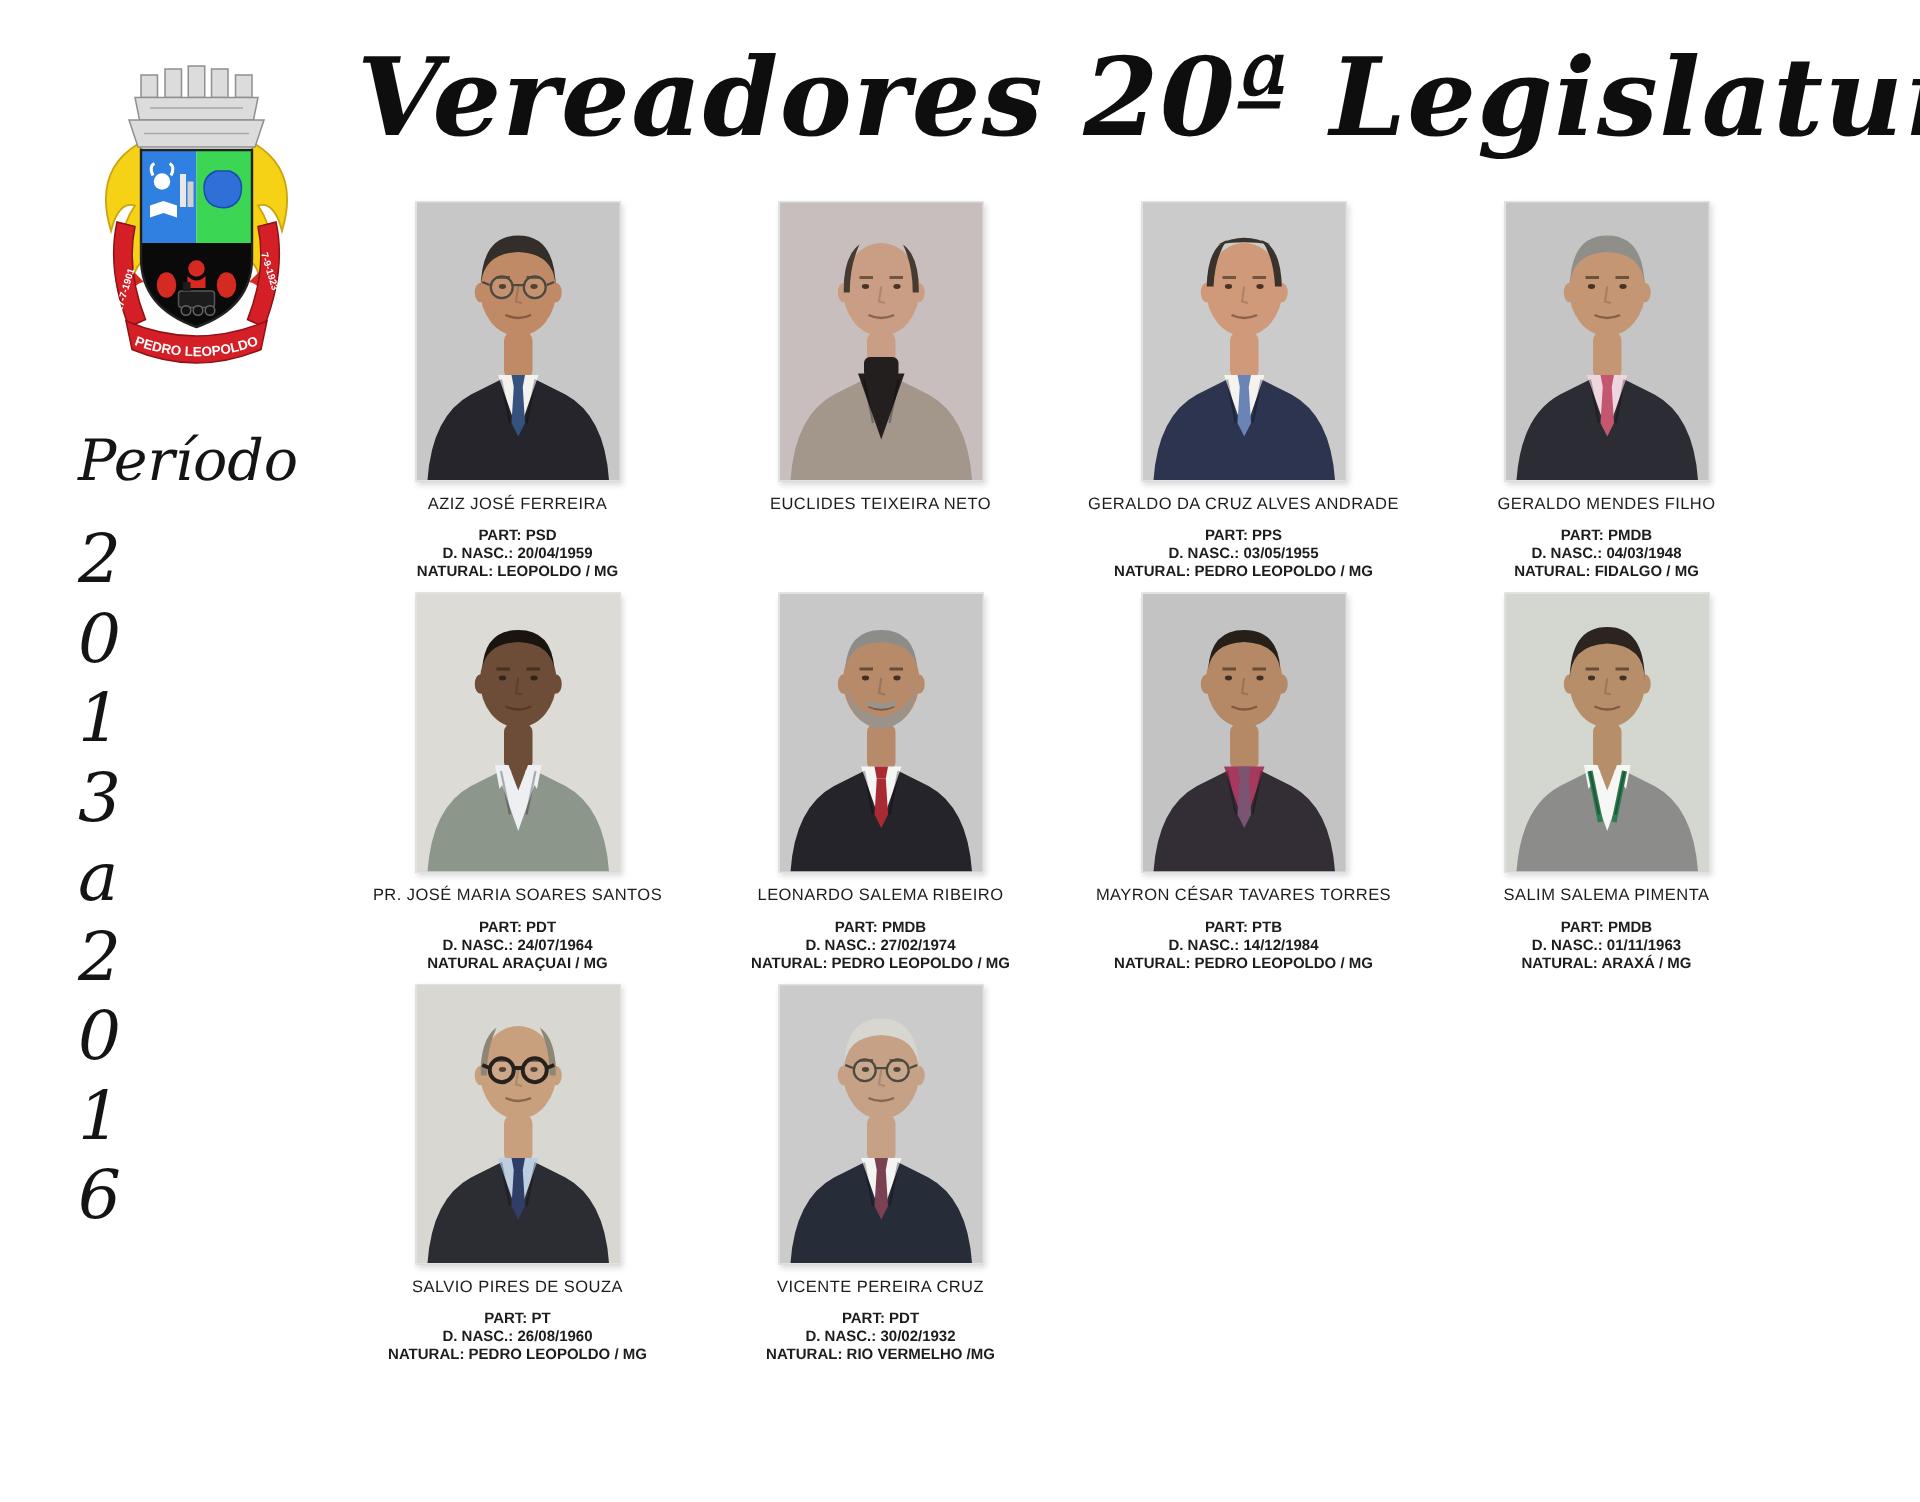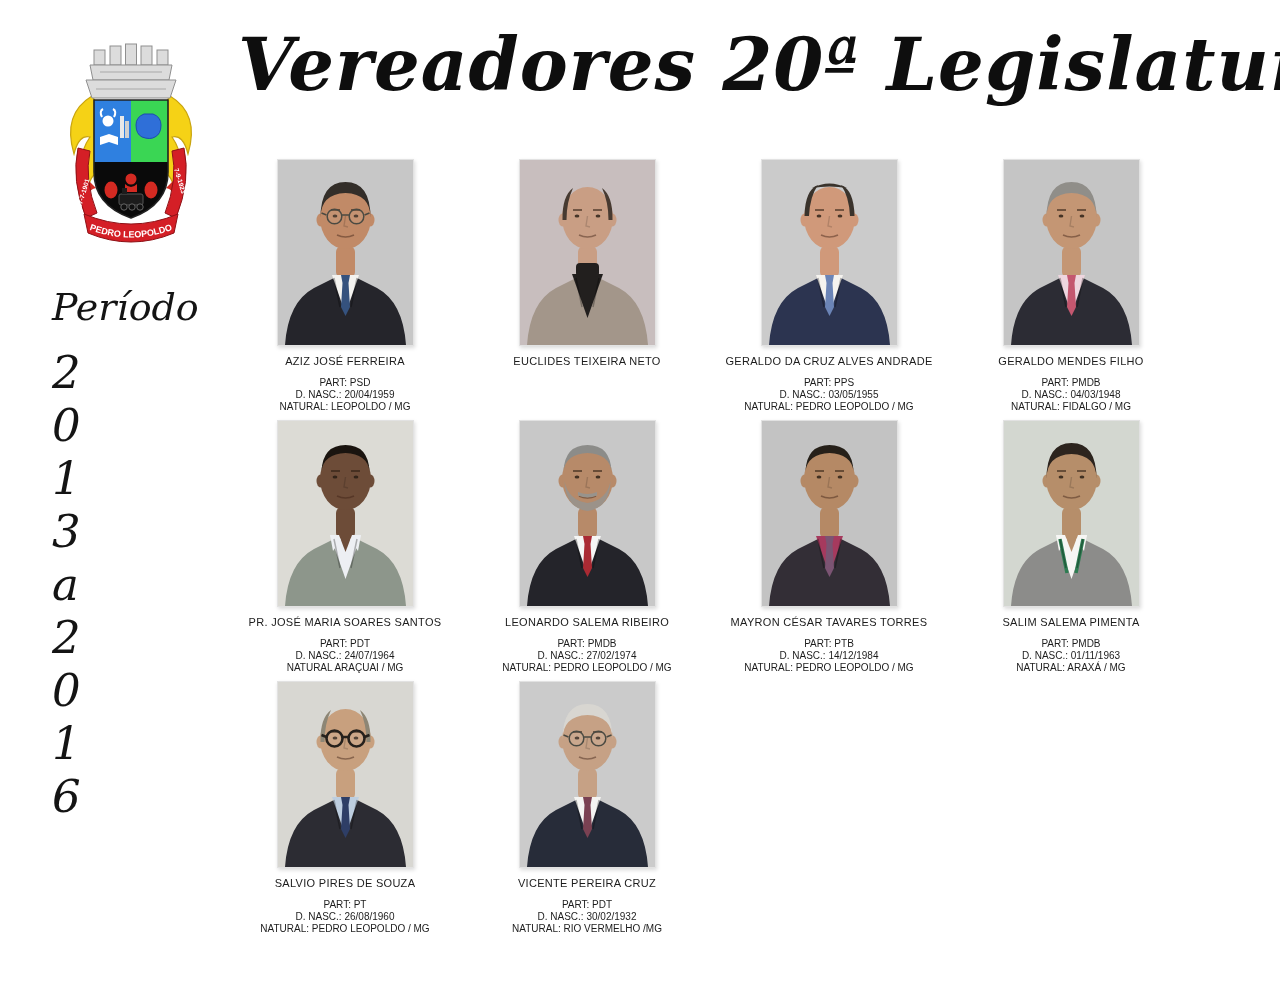--- a/index.html
+++ b/index.html
@@ -14,28 +14,28 @@
   
   .crest{position:absolute;left:56px;top:30px;width:150px;height:228px;}
 
   
   .period{position:absolute;left:52px;top:260px;width:156px;text-align:left;
           font-family:"DejaVu Serif",serif;font-style:italic;color:#141414;margin-top:24px;}
   .period-label{font-size:38px;line-height:46px;margin-bottom:16px;}
   .period-char{font-size:45px;line-height:53px;font-weight:500;}
 
   
-  .grid{position:absolute;left:224px;top:159px;display:grid;
+  .grid{position:absolute;left:224px;top:134px;display:grid;
         grid-template-columns:repeat(4,242px);grid-auto-rows:261px;}
   .card{display:flex;flex-direction:column;align-items:center;}
   .photo{width:135px;height:185px;border:1px solid #e2e2e2;background:#ccc;
          box-shadow:1px 2px 4px rgba(0,0,0,.15);}
   .photo svg{display:block;}
   .name{margin-top:9px;font-size:11px;letter-spacing:.3px;color:#1c1c1c;white-space:nowrap;}
-  .details{margin-top:10px;font-size:10px;font-weight:normal;line-height:12px;
+  .details{margin-top:10px;font-size:10px;font-weight:bold;line-height:12px;
            text-align:center;color:#1c1c1c;}
 </style>
 </head>
 <body>
 
 <div class="page">
 
   <div class="crest">
     <svg viewBox="0 0 150 225" width="150" height="225">
 

